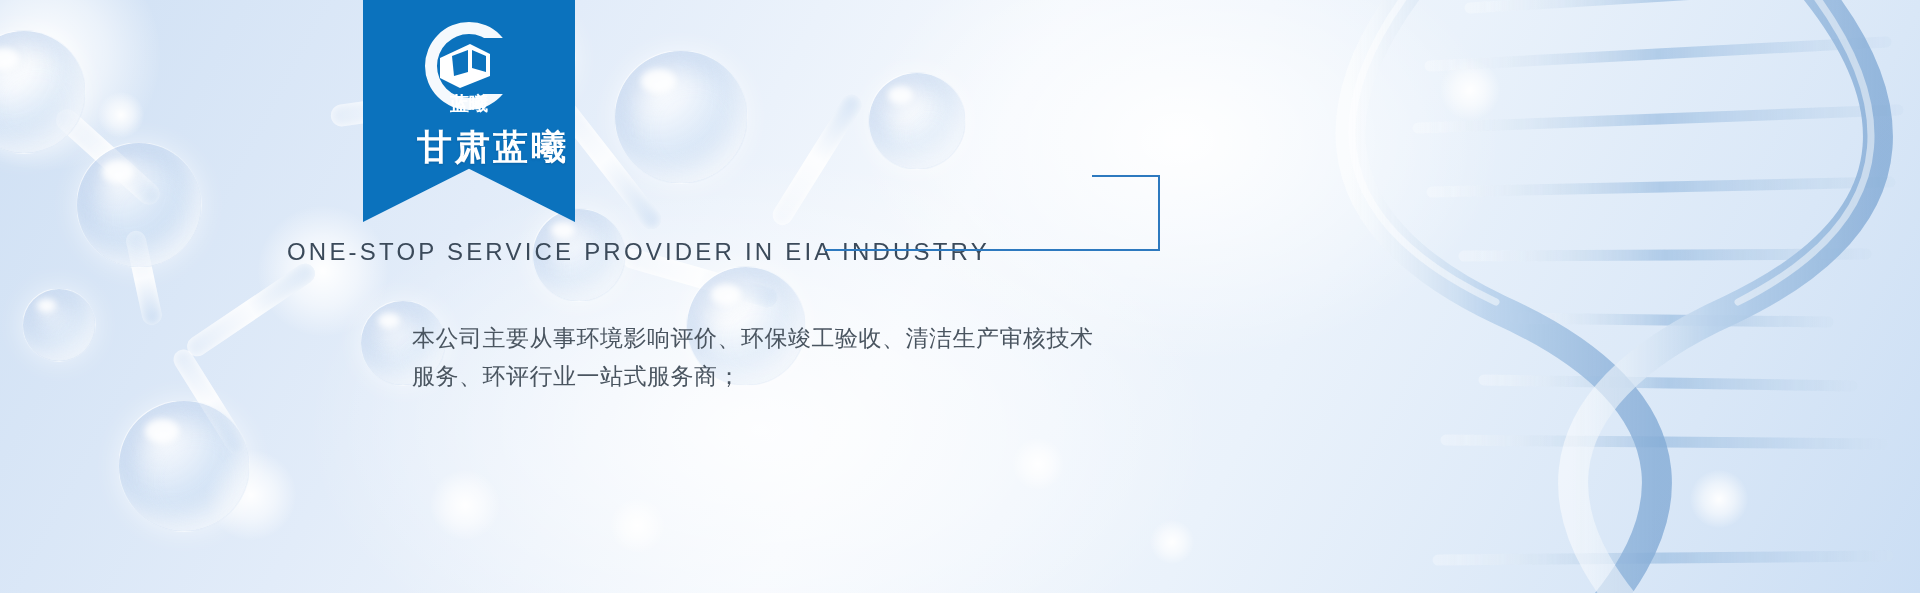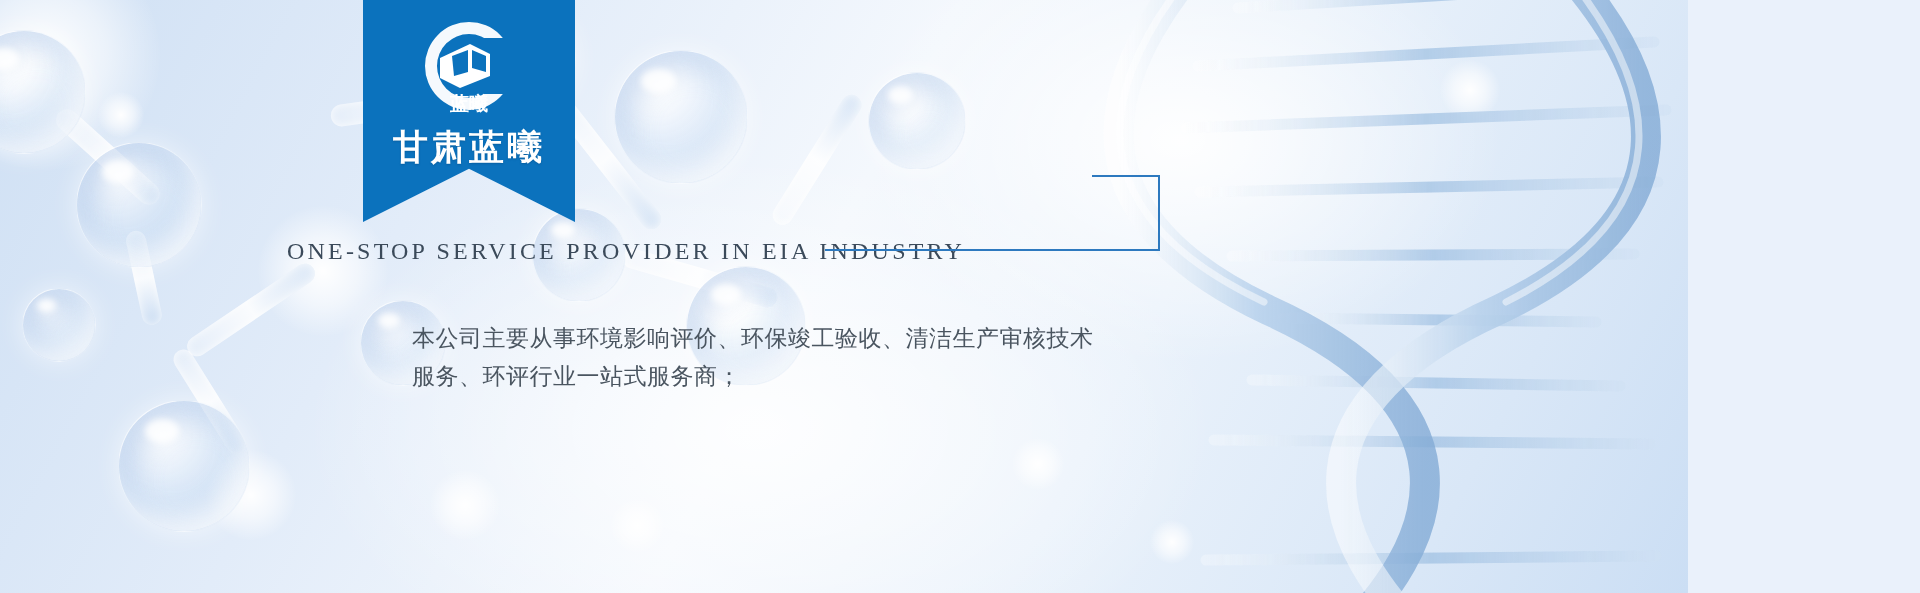--- a/index.html
+++ b/index.html
@@ -2,21 +2,21 @@
 <html><head>
 <meta charset="utf-8">
 <style>
   html,body{margin:0;padding:0;}
   body{
     width:1920px;height:593px;overflow:hidden;
     font-family:"Liberation Sans",sans-serif;
     background:#eaf1fb;
   }
   #banner{
-    position:relative;width:1688px;height:593px;overflow:hidden;
+    position:relative;width:1920px;height:593px;overflow:hidden;
     background:
       radial-gradient(ellipse 520px 360px at 1180px 140px, rgba(255,255,255,.95) 0%, rgba(255,255,255,0) 62%),
       radial-gradient(ellipse 700px 420px at 760px 430px, rgba(255,255,255,.85) 0%, rgba(255,255,255,0) 65%),
       linear-gradient(118deg,#cfe0f4 0%,#e2ecf9 26%,#f4f8fd 48%,#eaf2fb 66%,#d9e7f7 86%,#cbdef4 100%);
   }
 
   
   .bloom{position:absolute;border-radius:50%;pointer-events:none;
          background:radial-gradient(circle,rgba(255,255,255,.98) 0%,rgba(255,255,255,.55) 38%,rgba(255,255,255,0) 72%);}
 
@@ -44,32 +44,33 @@
     background:#0b72bd;
     clip-path:polygon(0 0,100% 0,100% 100%,50% 76%,0 100%);
     box-shadow:0 6px 18px rgba(25,85,150,.22);
   }
   #logo-mark{position:absolute;left:398px;top:14px;width:142px;height:104px;}
   #ribbon-title{
     position:absolute;left:363px;top:124px;width:212px;text-align:center;
     color:#ffffff;font-size:35px;font-weight:bold;letter-spacing:3px;
     font-family:"DejaVu Sans","Liberation Sans",sans-serif;
     text-shadow:0 1px 2px rgba(0,60,110,.35);
+    padding-left:24px;
   }
 
   
   #headline{
     position:absolute;left:533px;top:142px;
     font-family:"DejaVu Sans","Liberation Sans",sans-serif;
     font-size:54px;font-weight:bold;color:#1863ac;letter-spacing:6px;
     text-shadow:0 2px 3px rgba(255,255,255,.85);white-space:nowrap;
   }
   #subline{
     position:absolute;left:287px;top:238px;
-    font-family:Liberation Serif, serif;
+    font-family:Liberation Sans, sans-serif;
     font-size:24px;color:#3b4a5a;letter-spacing:3.2px;white-space:nowrap;
   }
   #rule-h{position:absolute;left:825px;top:249px;width:335px;height:2px;background:#2d79bf;}
   #rule-v{position:absolute;left:1158px;top:175px;width:2px;height:76px;background:#2d79bf;}
   #rule-t{position:absolute;left:1092px;top:175px;width:68px;height:2px;background:#2d79bf;}
 
   
   #paragraph{
     position:absolute;left:412px;top:320px;width:780px;
     font-family:Liberation Serif, serif;

